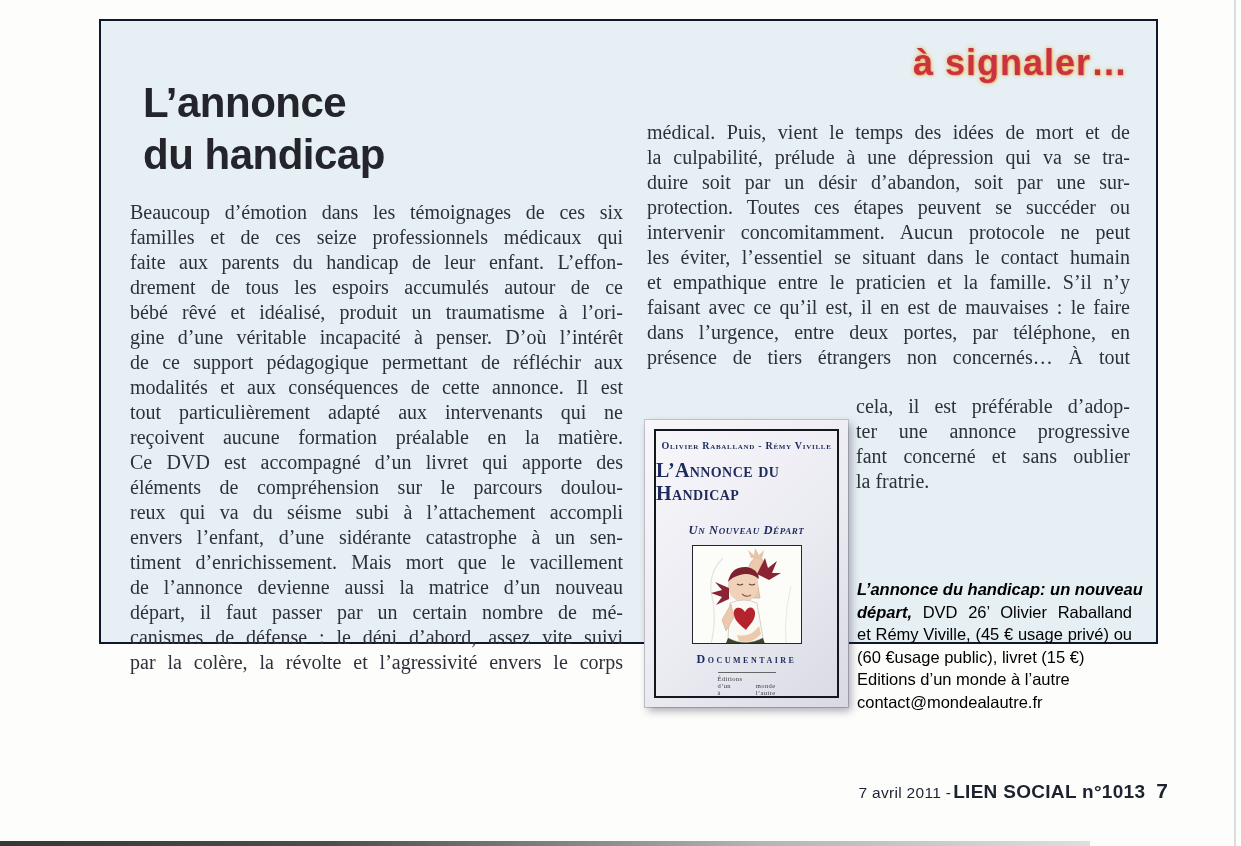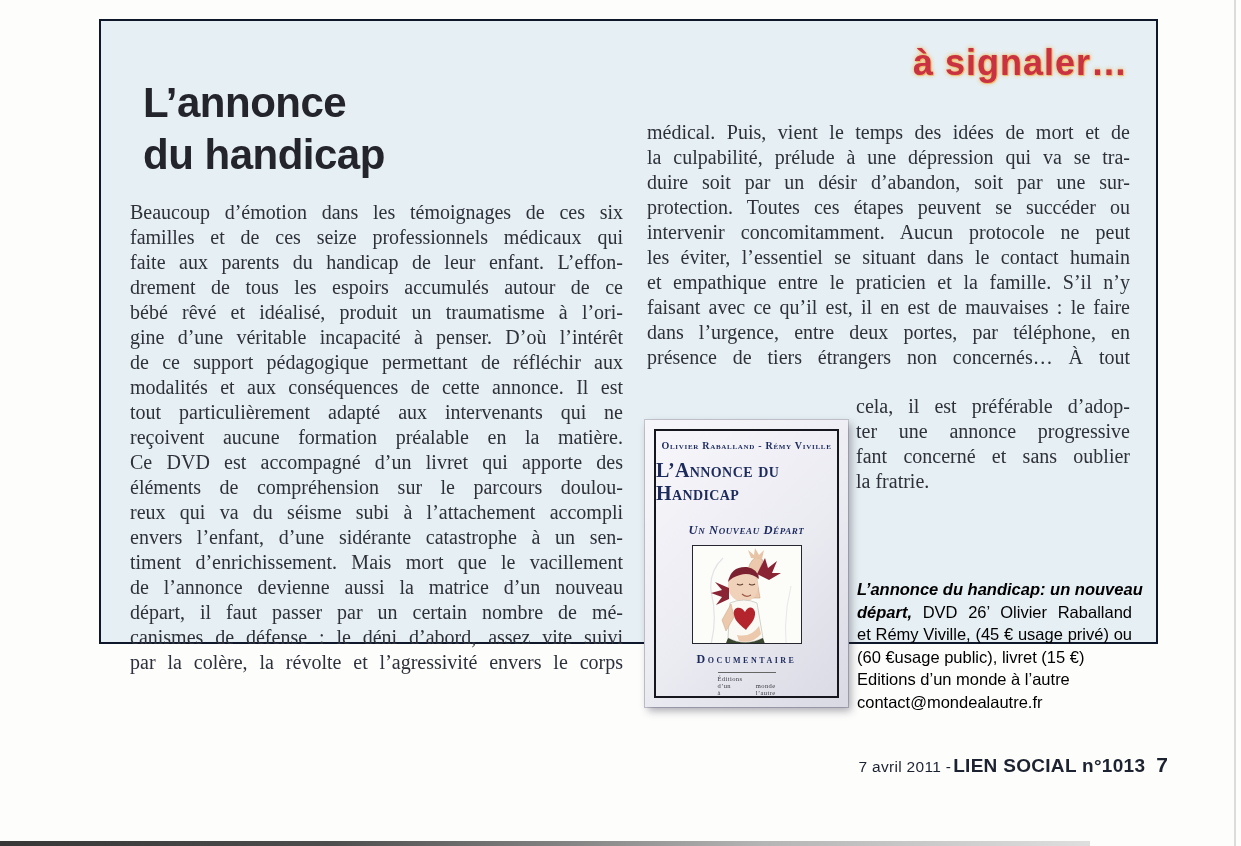--- a/index.html
+++ b/index.html
@@ -88,21 +88,21 @@
     position:absolute;left:756px;top:557px;width:275px;
     font-family:"Liberation Sans",sans-serif;
     font-size:16.5px;line-height:22.5px;color:#000000;
   }
   .cap-line{white-space:nowrap;}
   .cap-line.j{text-align:justify;text-align-last:justify;}
   .bi{font-weight:700;font-style:italic;}
 
   
   .footer{
-    position:absolute;right:73px;top:753px;
+    position:absolute;right:73px;top:779px;
     display:flex;align-items:baseline;gap:2px;
     color:var(--footer-ink);
     font-family:"Liberation Sans",sans-serif;
   }
   .footer .date{font-size:15.5px;font-weight:400;letter-spacing:.3px;}
   .footer .journal{font-size:19px;font-weight:700;letter-spacing:.3px;}
   .footer .pageno{font-size:21px;font-weight:700;margin-left:9px;}
 
   
   .artifact-bottom{

